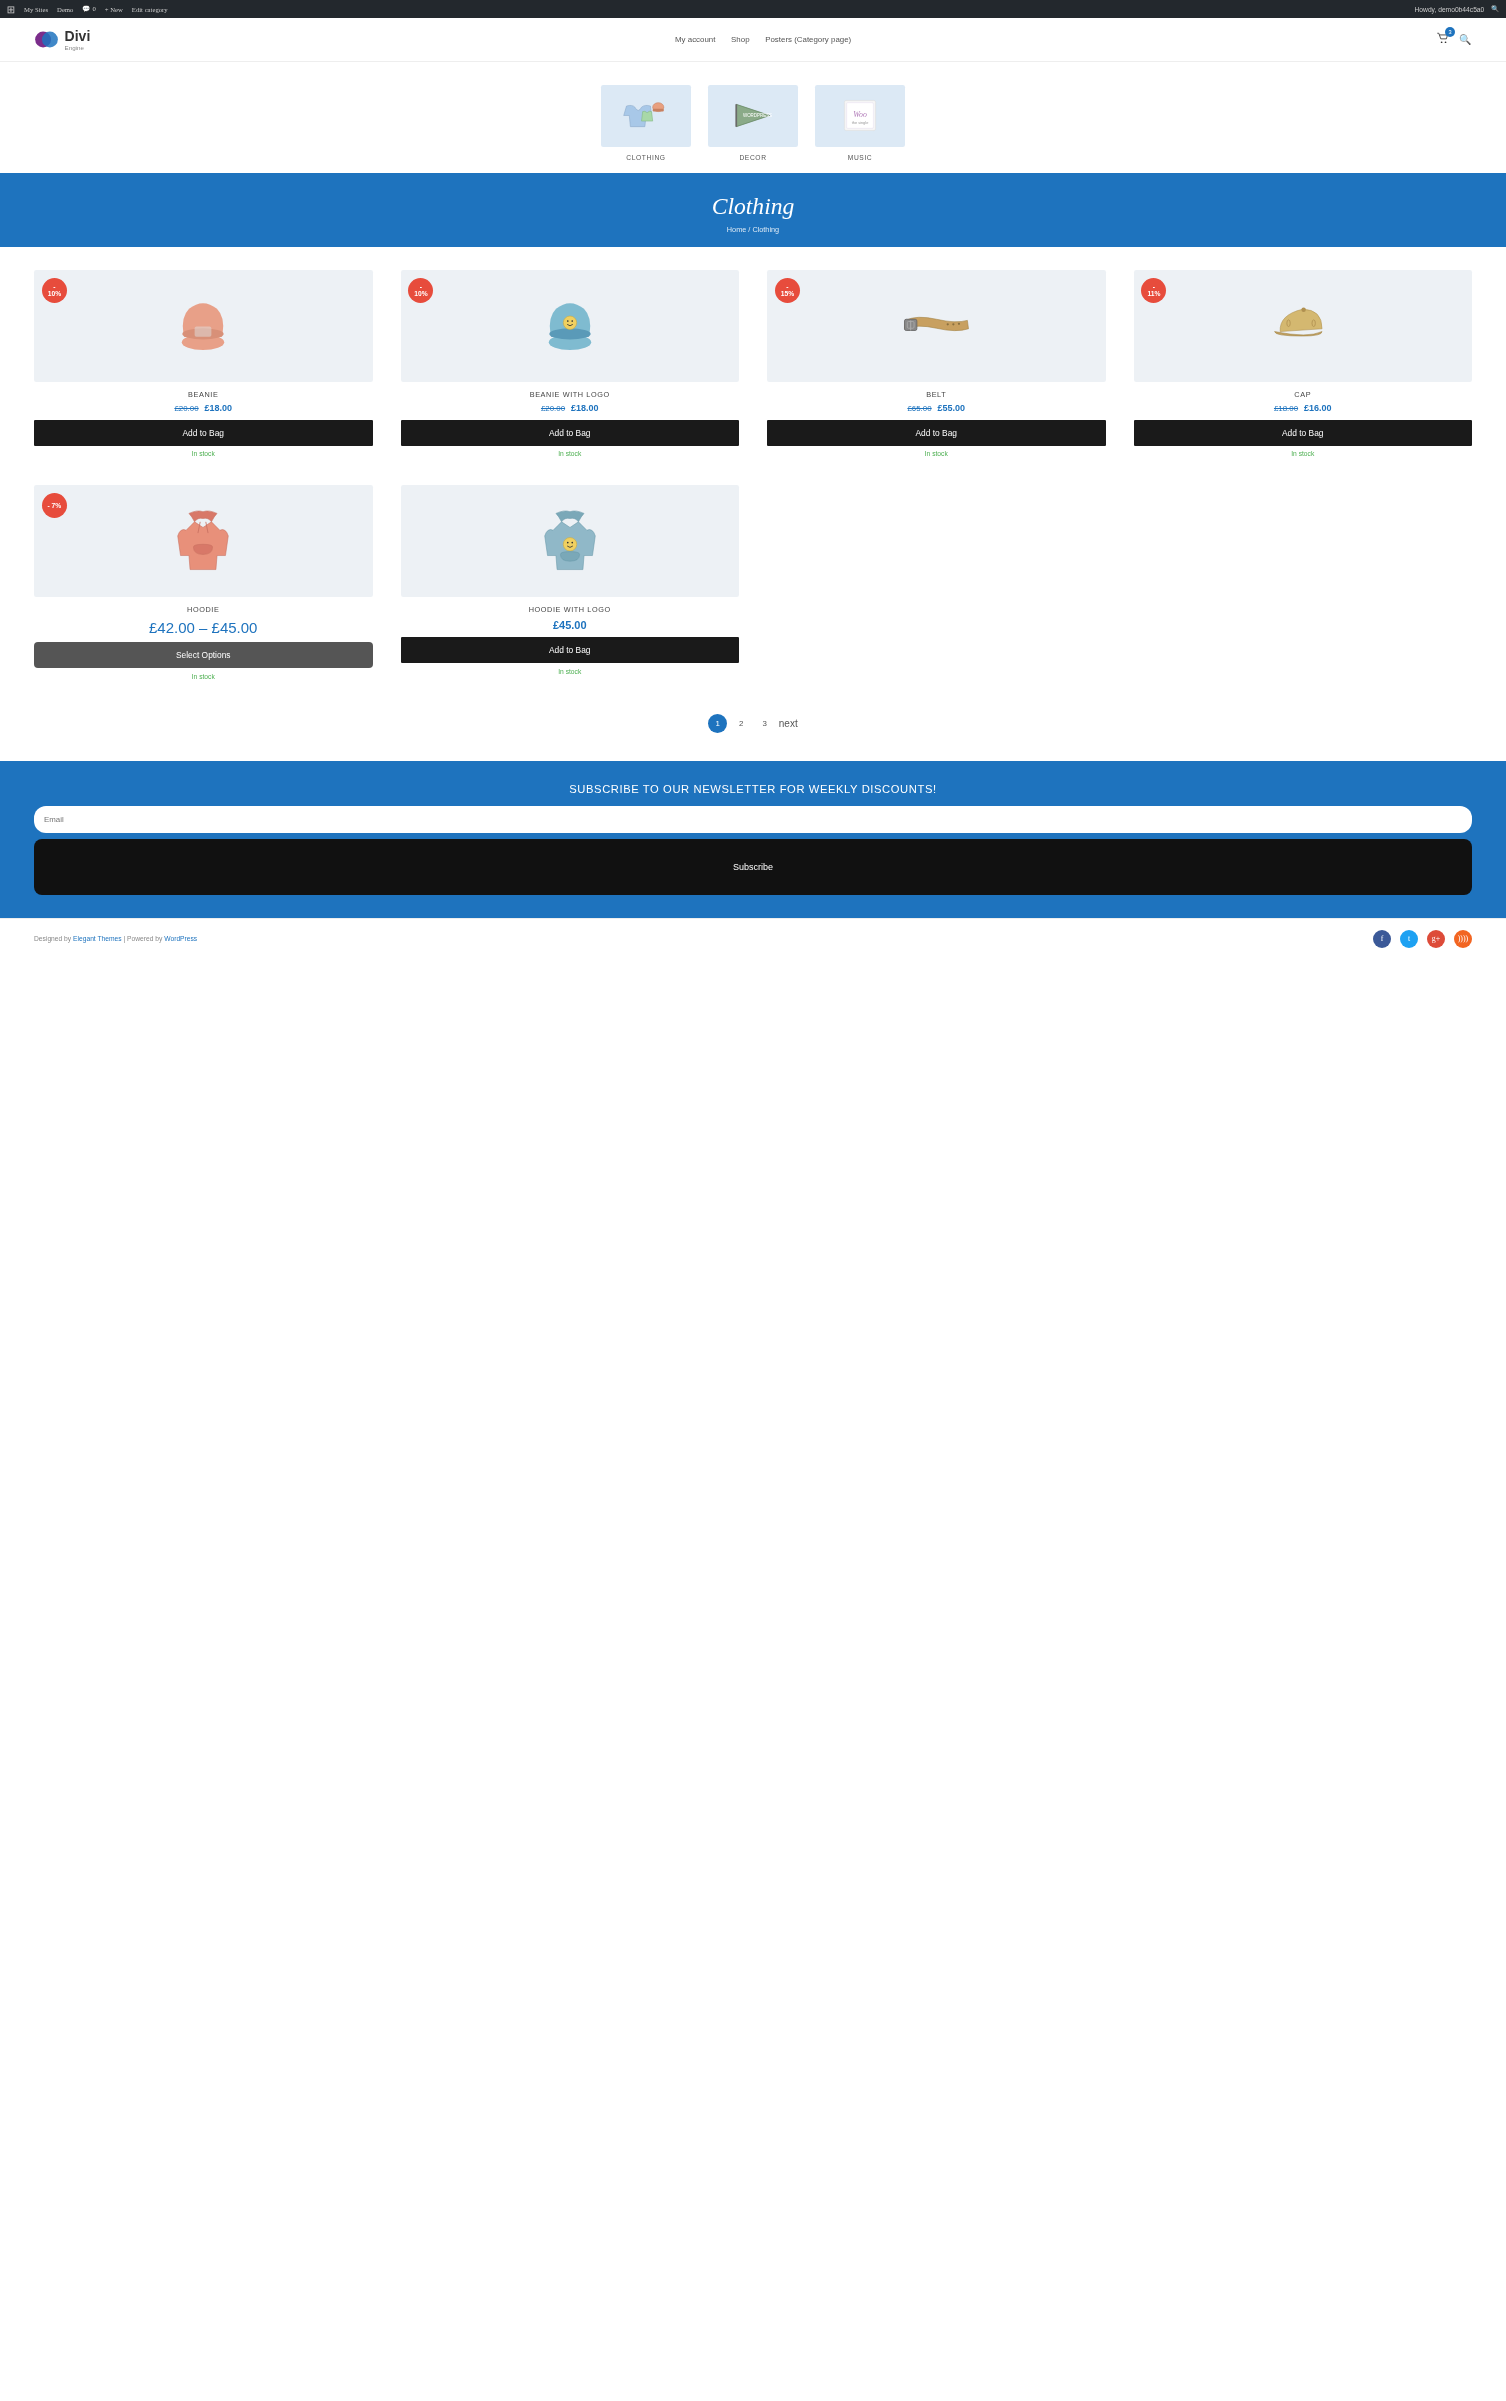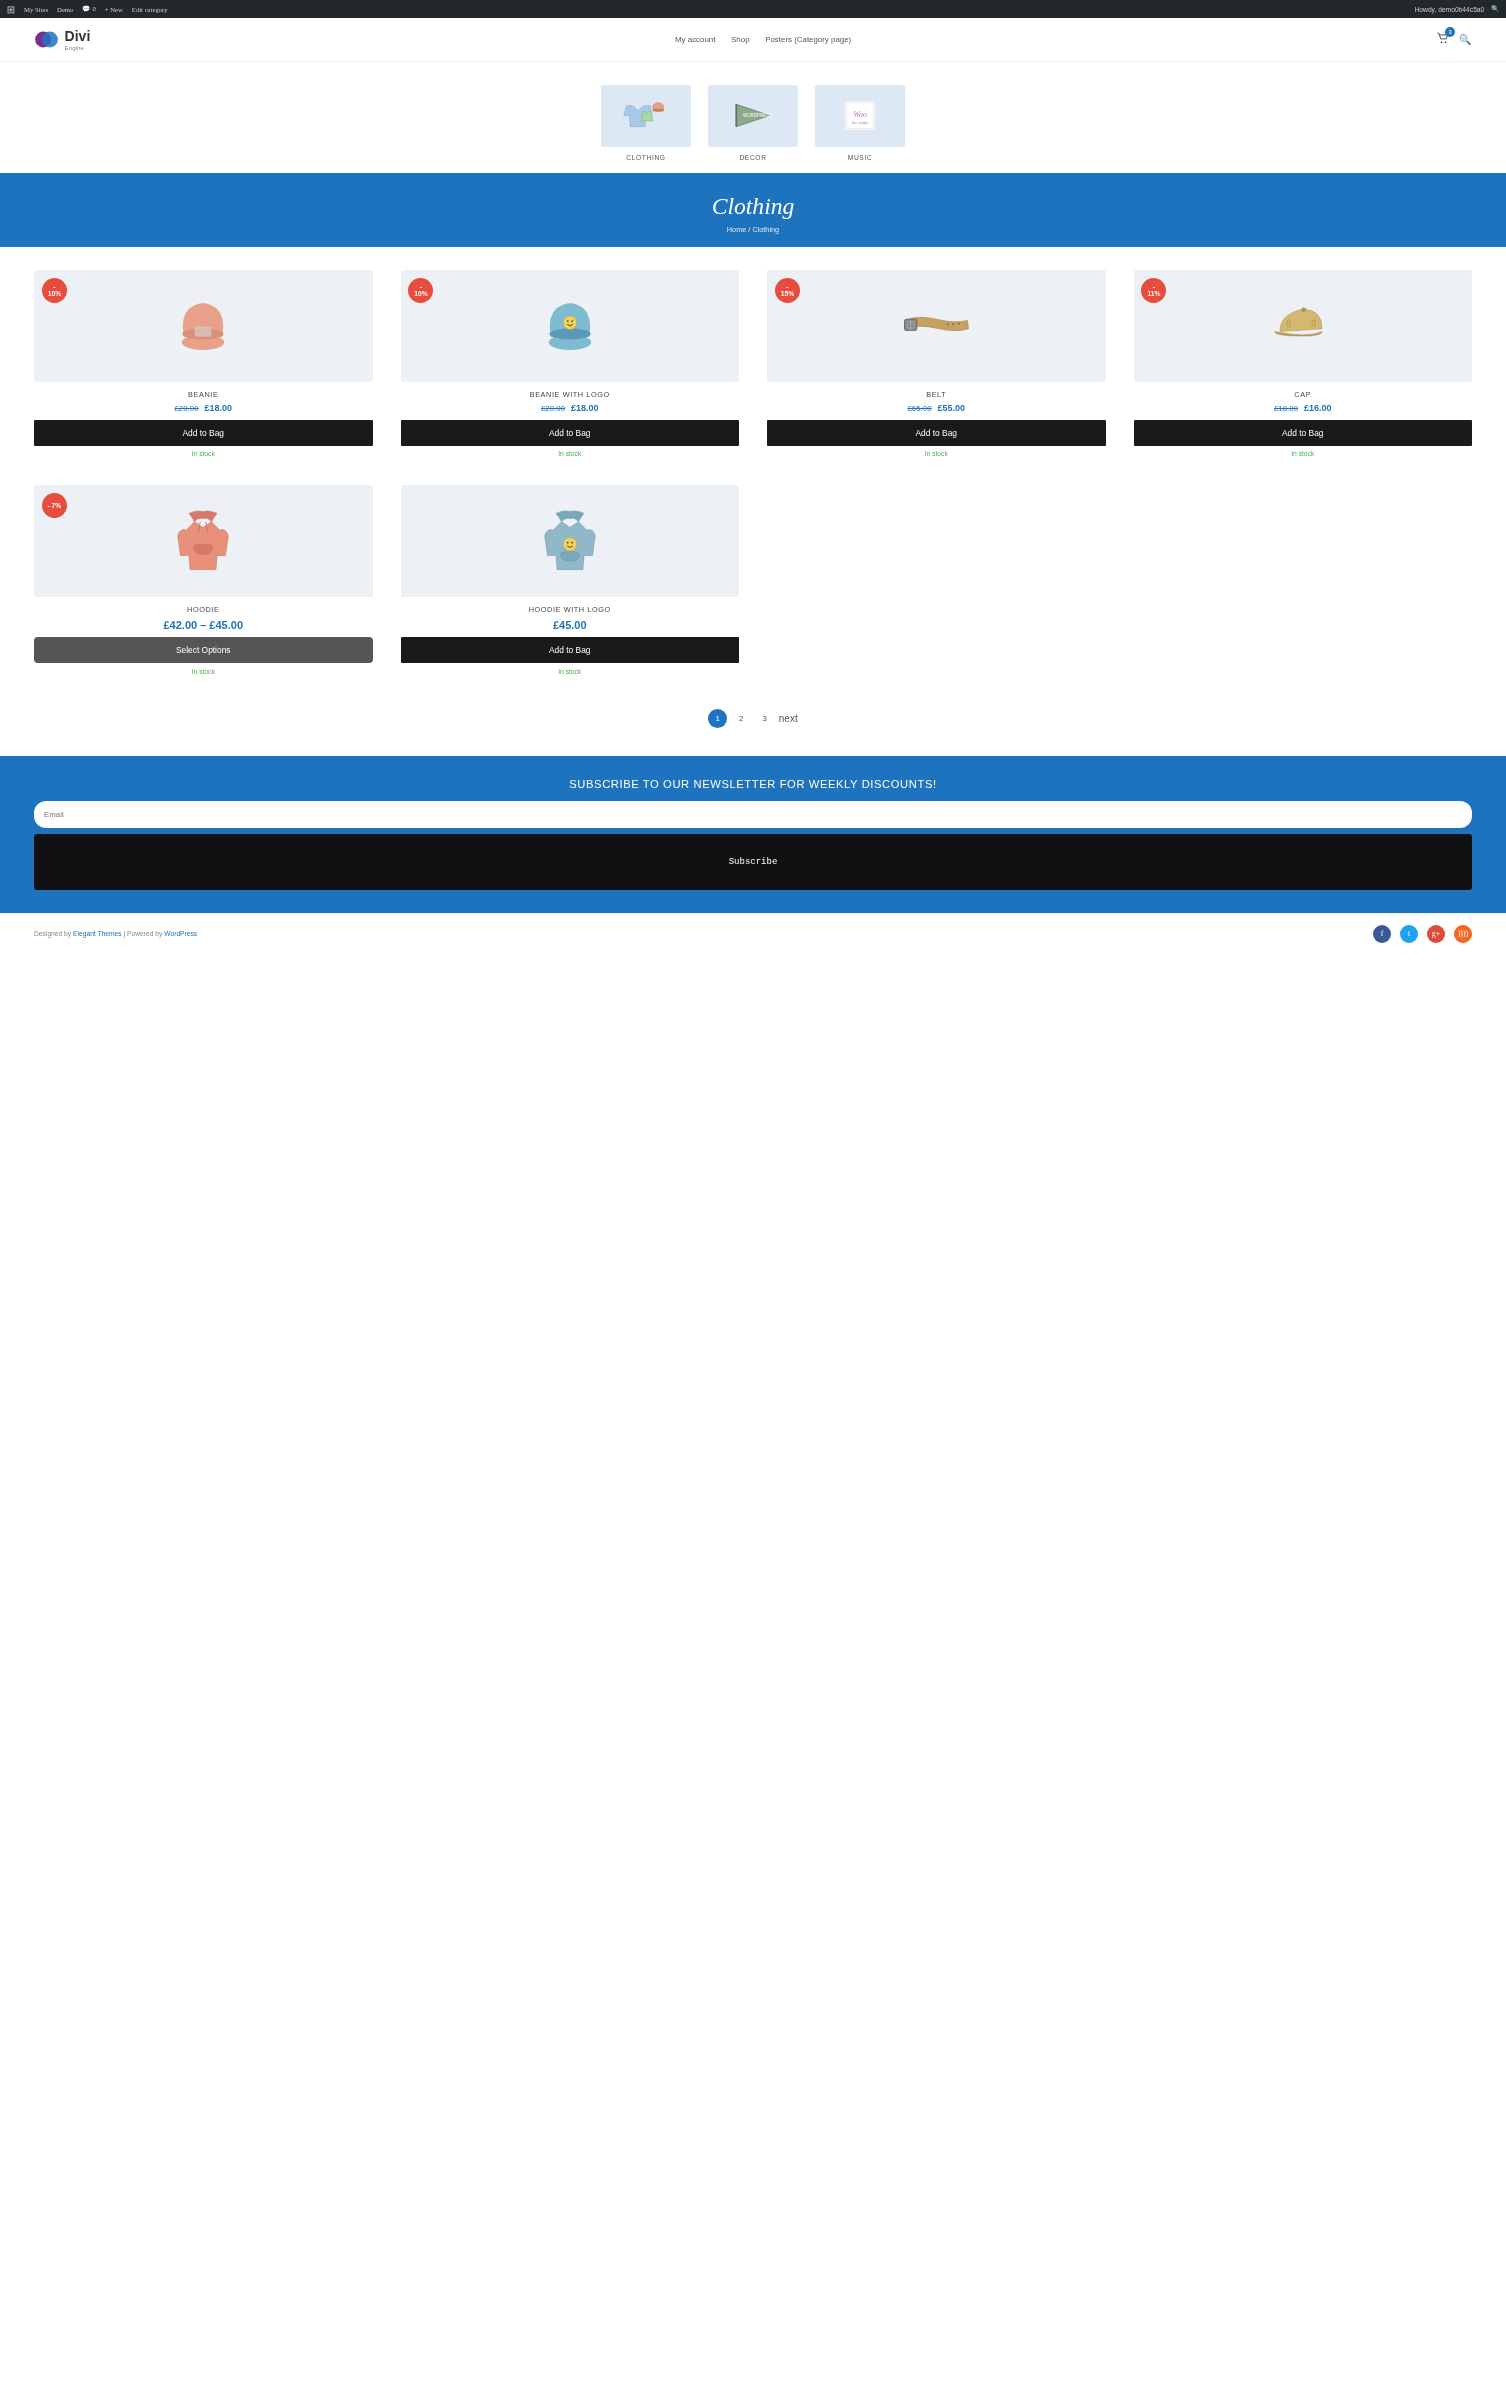--- a/index.html
+++ b/index.html
@@ -141,21 +141,21 @@
       font-family: sans-serif;
       letter-spacing: 0.6px;
       text-transform: uppercase;
       color: #444;
       margin-bottom: 4.5px;
     }
     .product-price { margin-bottom: 6.7px; font-family: sans-serif; }
     .price-old { color: #1e73be; text-decoration: line-through; font-size: 7.9px; margin-right: 3.4px; }
     .price-new { color: #1e73be; font-weight: bold; font-size: 9px; }
     .price-single { color: #1e73be; font-weight: bold; font-size: 11px; }
-    .price-range { color: #1e73be; font-weight: bold; font-size: 11px; }
+    .price-range { color: #1e73be; font-weight: normal; font-size: 15px; }
     .add-to-bag-btn {
       background: #1a1a1a;
       color: #fff;
       border: none;
       padding: 7.9px 0;
       width: 100%;
       font-size: 8.4px;
       font-family: sans-serif;
       cursor: pointer;
       border-radius: 1.1px;
@@ -226,23 +226,23 @@
       font-family: sans-serif;
       color: #999;
     }
     .newsletter-btn {
       width: 100%;
       padding: 23px;
       background: #111;
       color: #fff;
       border: none;
       font-size: 9px;
-      font-family: Liberation Mono, monospace;
+      font-family: Liberation Sans, sans-serif;
       cursor: pointer;
-      border-radius: 3px;
+      border-radius: 8px;
     }
 
     
     .site-footer {
       background: #fff;
       border-top: 0.6px solid #eee;
       padding: 11.2px 34px;
       display: flex;
       align-items: center;
       justify-content: space-between;

